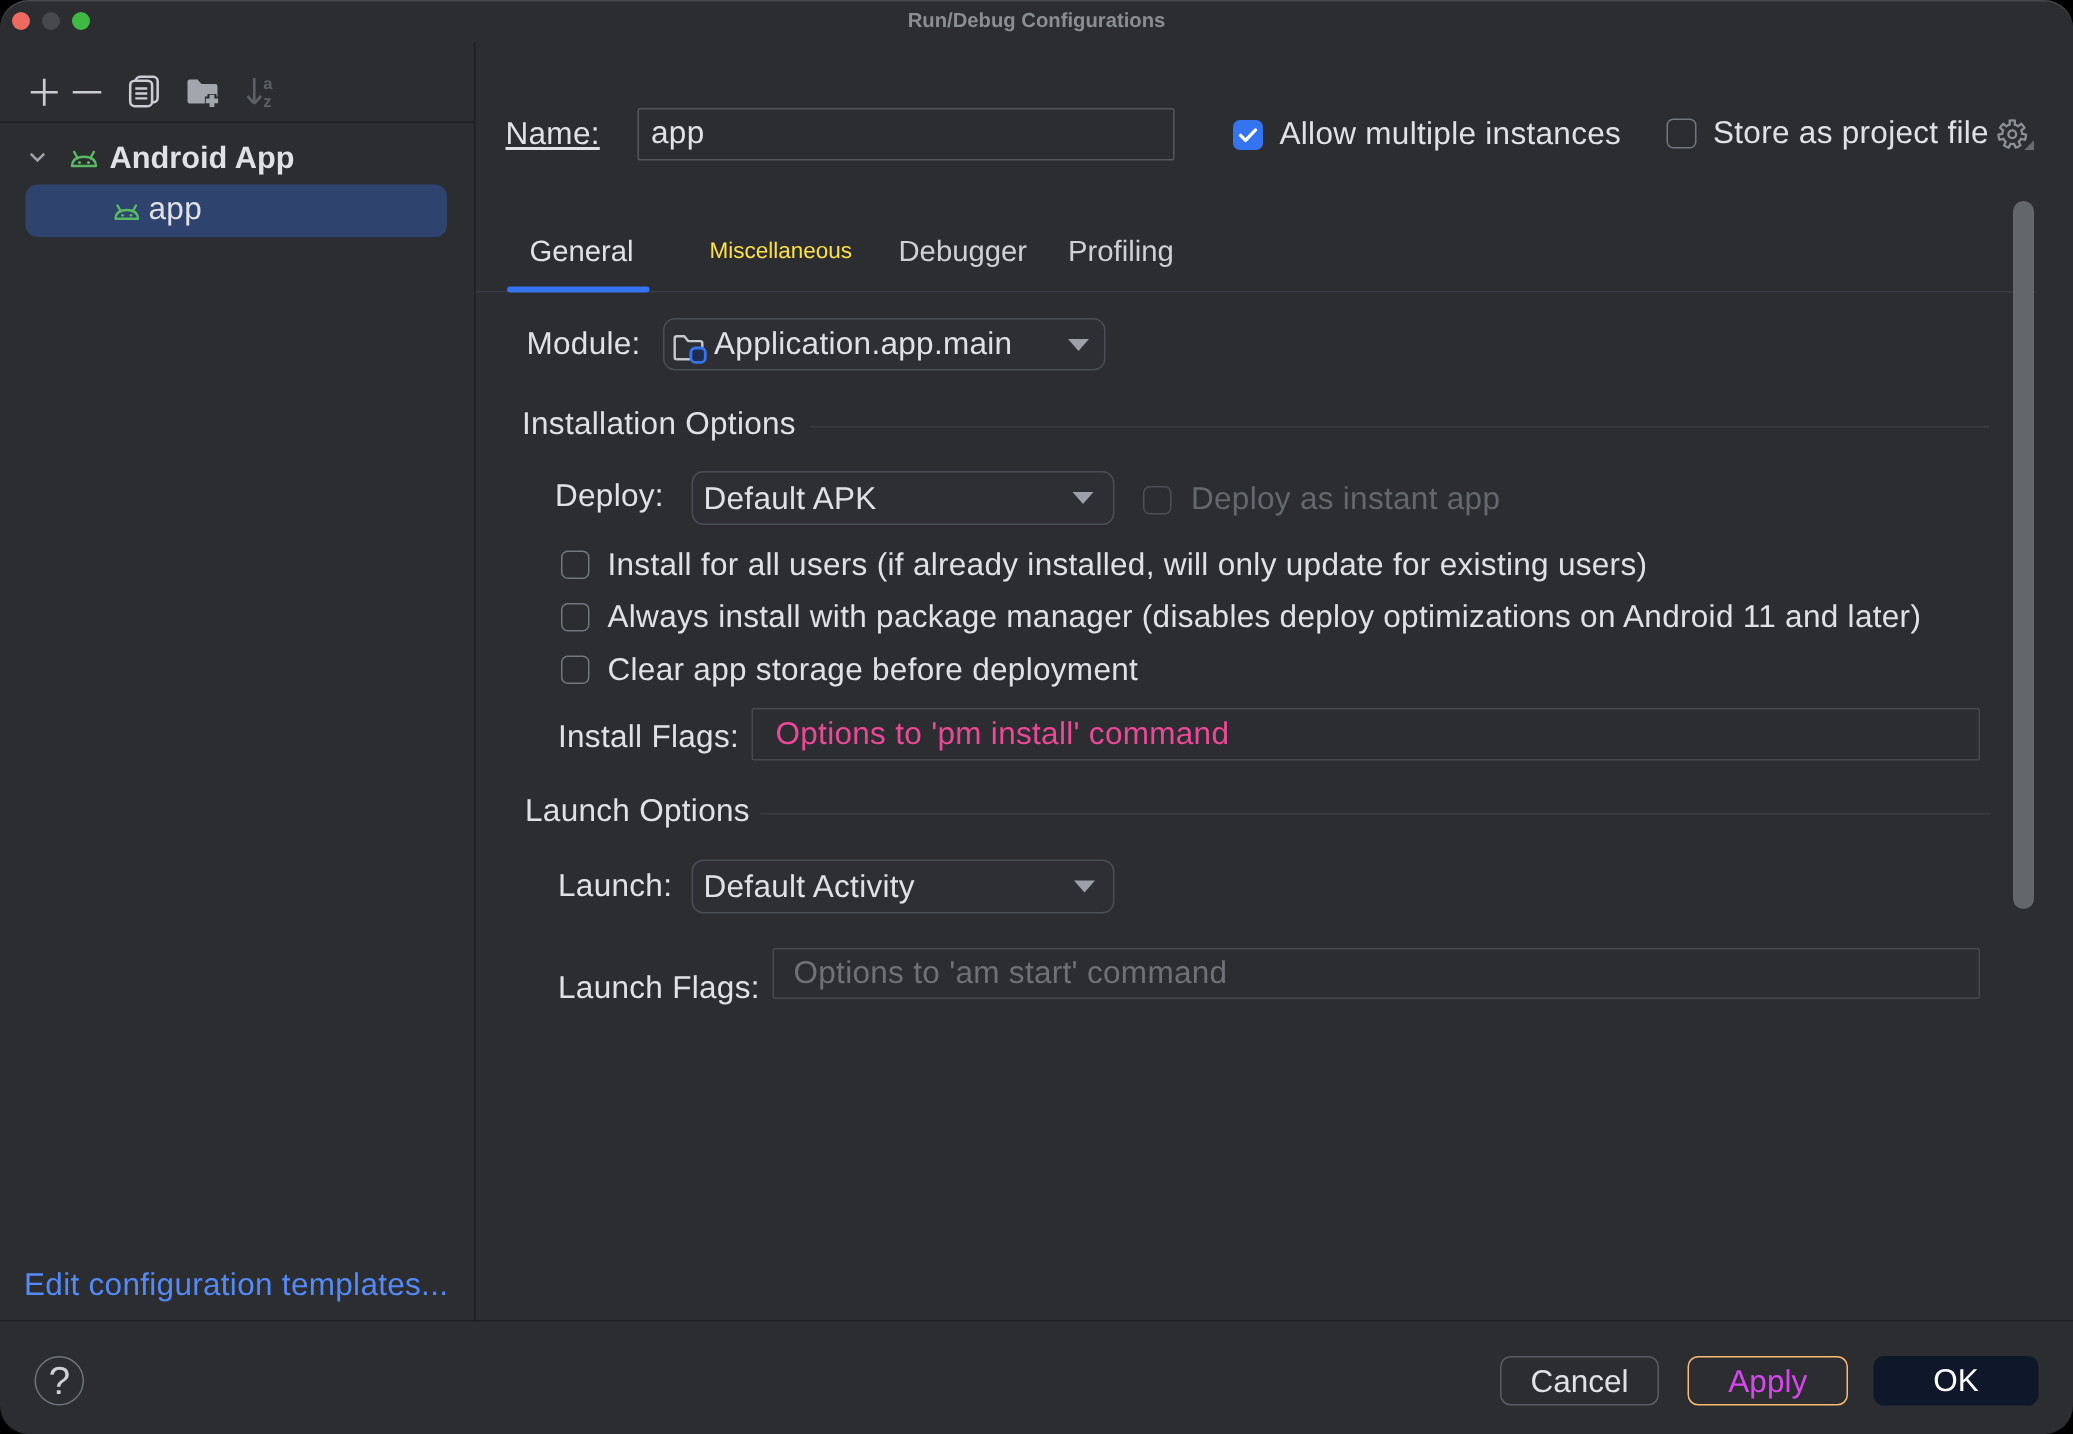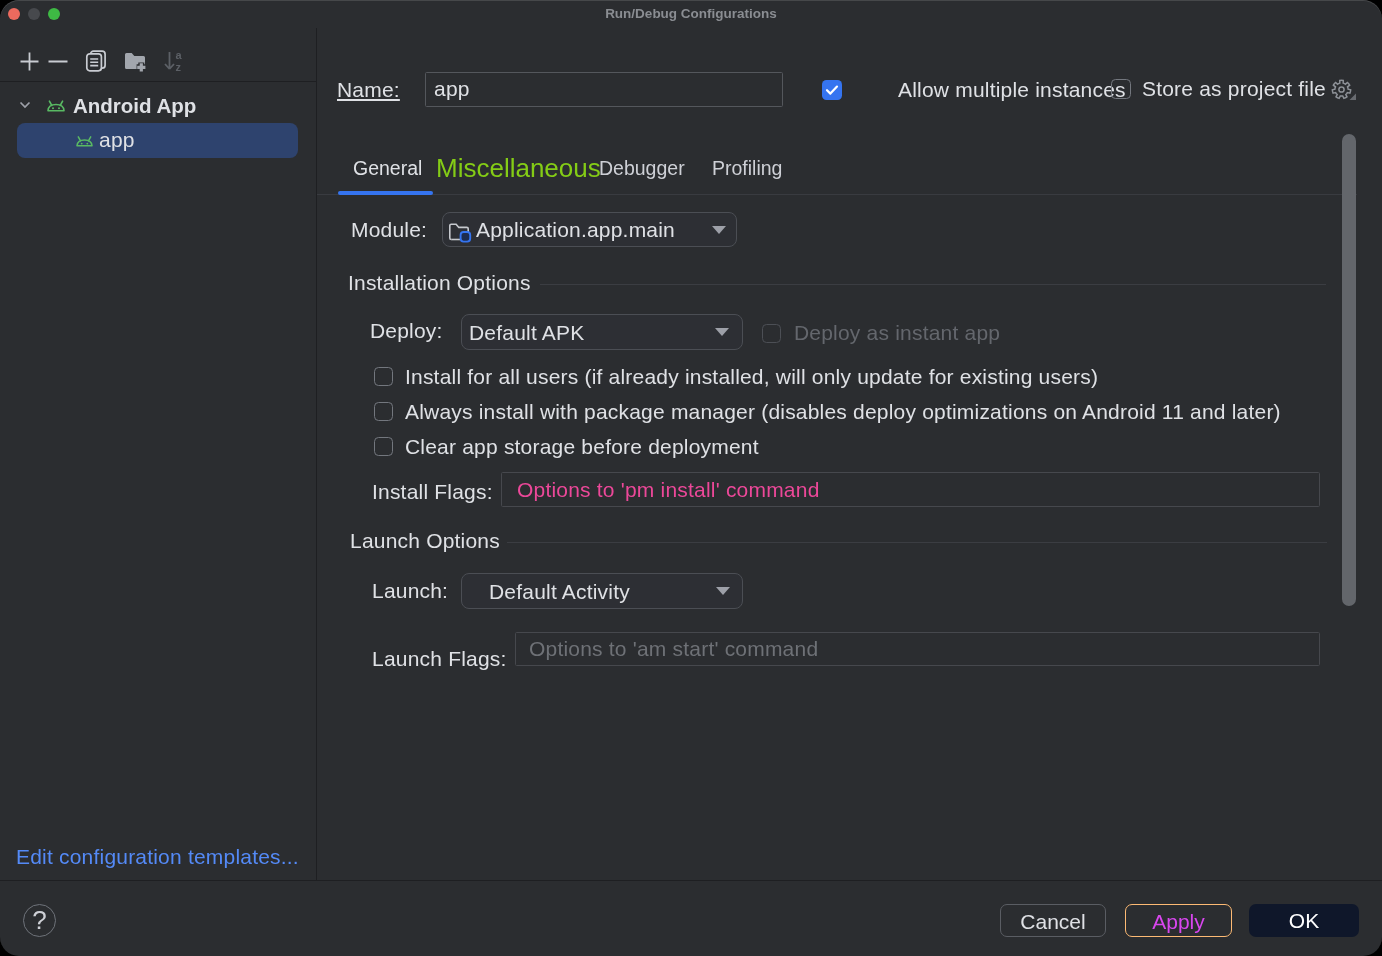--- a/index.html
+++ b/index.html
@@ -72,32 +72,32 @@
   <div class="lbl" style="left:16px;top:846px;height:22px;line-height:22px;color:#548af7;">Edit configuration templates...</div>
 
   <div class="lbl" style="left:337px;top:79px;height:22px;line-height:22px;text-decoration:underline;">Name:</div>
   <div class="input" style="left:425px;top:72px;width:356px;height:33px;"></div>
   <div class="lbl" style="left:434px;top:78px;height:22px;line-height:22px;">app</div>
 
   <div class="abs" style="left:822px;top:80px;width:20px;height:20px;border-radius:4.5px;background:#3574f0;"></div>
   <svg class="abs" style="left:822px;top:80px;" width="20" height="20" viewBox="0 0 20 20">
     <path d="M5 10.2 L8.4 13.6 L15 6.6" stroke="#fff" stroke-width="2.2" fill="none" stroke-linecap="round" stroke-linejoin="round"></path>
   </svg>
-  <div class="lbl" style="left:853px;top:79px;height:22px;line-height:22px;margin-left:45px;">Allow multiple instances</div>
+  <div class="lbl" style="left:853px;top:79px;height:22px;line-height:22px;">Allow multiple instances</div>
 
   <div class="cb" style="left:1111px;top:79px;width:20px;height:20px;"></div>
   <div class="lbl" style="left:1142px;top:78px;height:22px;line-height:22px;">Store as project file</div>
   <svg class="abs" style="left:1331px;top:79px;" width="26" height="22" viewBox="0 0 26 22">
     <path d="M8.78 1.46A9.2 9.2 0 0 1 12.22 1.46L12.20 4.12A6.6 6.6 0 0 1 14.43 5.20L16.49 3.52A9.2 9.2 0 0 1 18.64 6.21L16.55 7.85A6.6 6.6 0 0 1 17.10 10.26L19.69 10.83A9.2 9.2 0 0 1 18.93 14.19L16.34 13.58A6.6 6.6 0 0 1 14.80 15.51L15.97 17.89A9.2 9.2 0 0 1 12.87 19.39L11.74 16.98A6.6 6.6 0 0 1 9.26 16.98L8.13 19.39A9.2 9.2 0 0 1 5.03 17.89L6.20 15.51A6.6 6.6 0 0 1 4.66 13.58L2.07 14.19A9.2 9.2 0 0 1 1.31 10.83L3.90 10.26A6.6 6.6 0 0 1 4.45 7.85L2.36 6.21A9.2 9.2 0 0 1 4.51 3.52L6.57 5.20A6.6 6.6 0 0 1 8.80 4.12Z" fill="none" stroke="#8d9197" stroke-width="1.5"></path>
     <circle cx="10.5" cy="10.5" r="2.6" fill="none" stroke="#8d9197" stroke-width="1.5"></circle>
     <path d="M25 21 v-6.5 l-6.5 6.5 z" fill="#686b70"></path>
   </svg>
 
   <div class="lbl" style="left:353px;top:157px;height:22px;line-height:22px;font-size:19.5px;letter-spacing:0;">General</div>
-  <div class="lbl" style="left:436px;top:157px;height:22px;line-height:22px;color:#84cc16;font-size:26px;letter-spacing:0;">Miscellaneous</div>
+  <div class="lbl" style="left:473px;top:157px;height:22px;line-height:22px;color:#fde047;font-size:15px;letter-spacing:0;">Miscellaneous</div>
   <div class="lbl" style="left:599px;top:157px;height:22px;line-height:22px;color:#ced0d6;font-size:19.5px;letter-spacing:0;">Debugger</div>
   <div class="lbl" style="left:712px;top:157px;height:22px;line-height:22px;color:#ced0d6;font-size:19.5px;letter-spacing:0;">Profiling</div>
   <div class="abs" style="left:317px;top:194px;width:1040px;height:1px;background:#393b40;"></div>
   <div class="abs" style="left:338px;top:191px;width:95px;height:4px;border-radius:2px;background:#3574f0;"></div>
 
   <div class="lbl" style="left:351px;top:219px;height:22px;line-height:22px;">Module:</div>
   <div class="combo" style="left:442px;top:212px;width:293px;height:33px;"></div>
   <svg class="abs" style="left:448px;top:220px;" width="24" height="24" viewBox="0 0 24 24">
     <path d="M3.2 19.5 q-1.4 0-1.4-1.4 V5.6 q0-1.4 1.4-1.4 h4.9 l2.7 3.2 h8 q1.4 0 1.4 1.4 v3.2" fill="none" stroke="#c6c9ce" stroke-width="1.6"></path>
     <path d="M12 19.5 H3.2" fill="none" stroke="#c6c9ce" stroke-width="1.6"></path>
@@ -125,21 +125,21 @@
 
   <div class="lbl" style="left:372px;top:481px;height:22px;line-height:22px;">Install Flags:</div>
   <div class="input" style="left:501px;top:472px;width:817px;height:33px;border-color:#46484d;"></div>
   <div class="lbl" style="left:517px;top:479px;height:22px;line-height:22px;color:#ec4899;">Options to 'pm install' command</div>
 
   <div class="lbl" style="left:350px;top:530px;height:22px;line-height:22px;">Launch Options</div>
   <div class="abs" style="left:507px;top:542px;width:820px;height:1px;background:#3b3d42;"></div>
 
   <div class="lbl" style="left:372px;top:580px;height:22px;line-height:22px;">Launch:</div>
   <div class="combo" style="left:461px;top:573px;width:280px;height:34px;"></div>
-  <div class="lbl" style="left:469px;top:581px;height:22px;line-height:22px;margin-left:20px;">Default Activity</div>
+  <div class="lbl" style="left:469px;top:581px;height:22px;line-height:22px;">Default Activity</div>
   <div class="arrowdn" style="left:716px;top:587px;"></div>
 
   <div class="lbl" style="left:372px;top:638px;height:22px;line-height:22px;margin-top:10px;">Launch Flags:</div>
   <div class="input" style="left:515px;top:632px;width:803px;height:32px;border-color:#46484d;"></div>
   <div class="lbl" style="left:529px;top:638px;height:22px;line-height:22px;color:#6e7176;">Options to 'am start' command</div>
 
   <div class="abs" style="left:1342px;top:134px;width:14px;height:472px;border-radius:7px;background:#63666b;"></div>
 
   <div class="abs" style="left:0;top:880px;width:1382px;height:1px;background:#1e1f22;"></div>
   <div class="abs" style="left:23px;top:904px;width:33px;height:33px;border-radius:50%;border:1.5px solid #6f737a;box-sizing:border-box;text-align:center;line-height:31px;font-size:26px;color:#ced0d6;">?</div>

